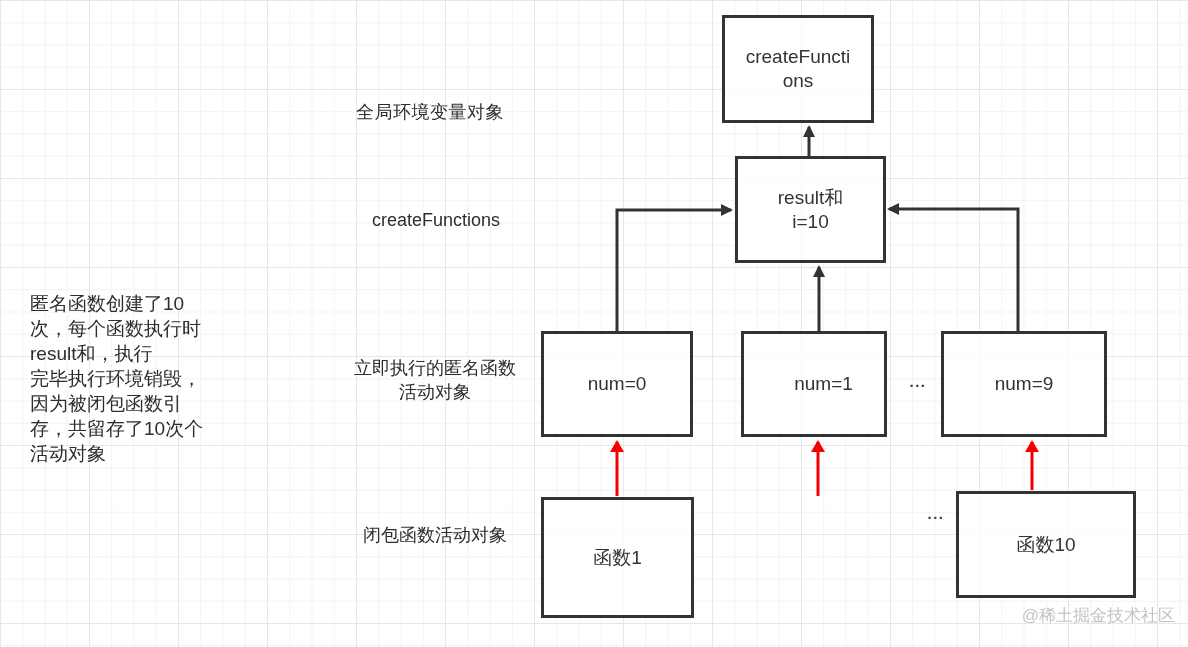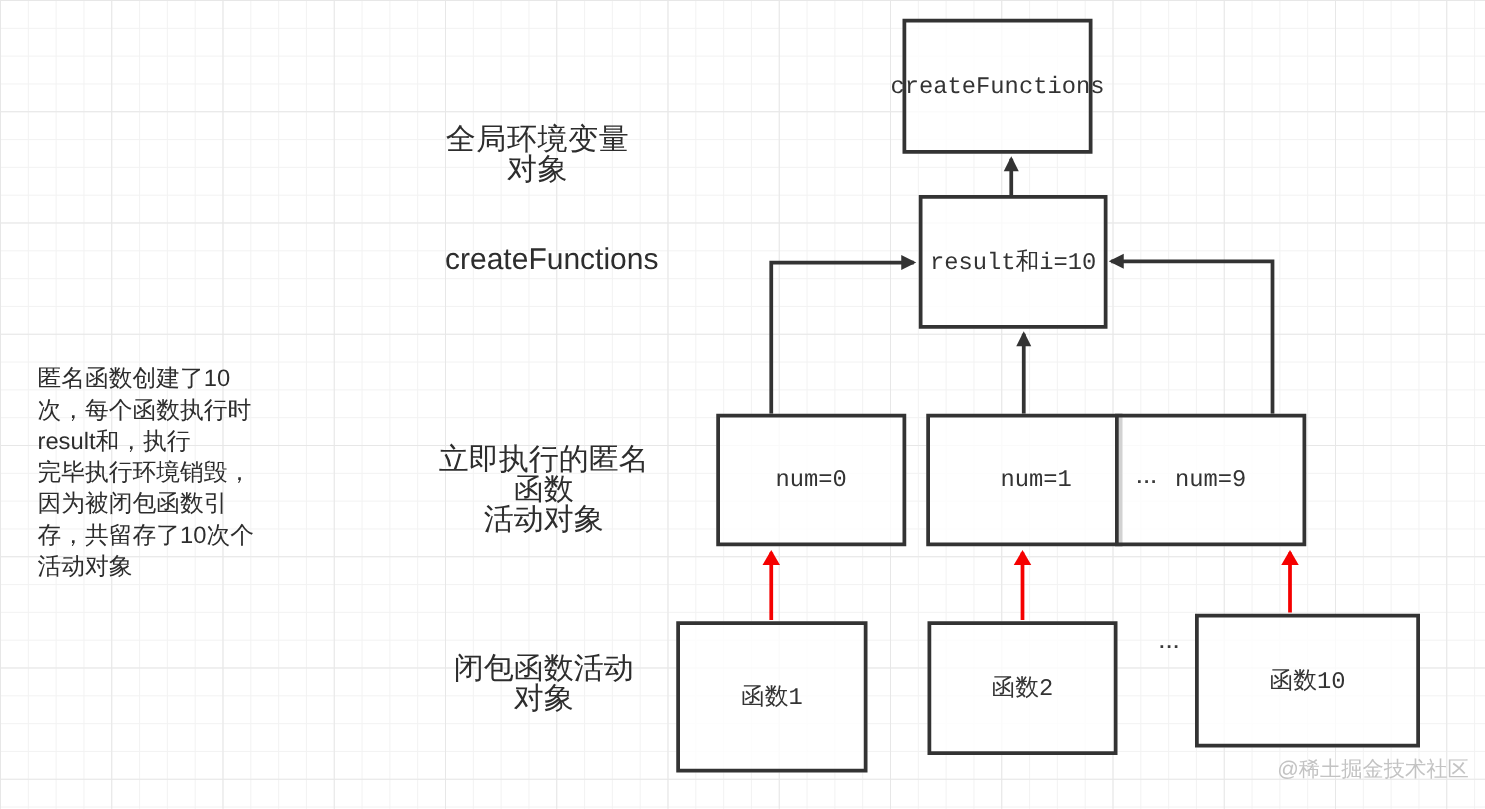--- a/index.html
+++ b/index.html
@@ -26,47 +26,46 @@
     width: 1188px; height: 647px;
     pointer-events: none;
   }
 
   .box {
     position: absolute;
     box-sizing: border-box;
     border: 3px solid #333333;
     background: rgba(255,255,255,0.78);
     display: flex;
-    flex-direction: row;
+    flex-direction: column;
     align-items: center;
     justify-content: center;
     text-align: center;
     font-size: 19px;
     line-height: 24px;
     color: #333333;
-    font-family: Liberation Mono, monospace;
   }
 
   .box-createfunctions { left: 722px; top: 15px;  width: 152px; height: 108px; }
   .box-result          { left: 735px; top: 156px; width: 151px; height: 107px; }
-  .box-num0            { left: 541px; top: 331px; width: 152px; height: 106px; margin-left: 32px; }
-  .box-num1            { left: 741px; top: 331px; width: 157px; height: 106px; padding-left: 19px; }
-  .box-num9            { left: 892px; top: 331px; width: 153px; height: 106px; }
+  .box-num0            { left: 541px; top: 331px; width: 152px; height: 106px; }
+  .box-num1            { left: 741px; top: 331px; width: 146px; height: 106px; padding-left: 19px; }
+  .box-num9            { left: 941px; top: 331px; width: 166px; height: 106px; }
   .box-fn1             { left: 541px; top: 497px; width: 153px; height: 121px; }
   .box-fn2             { left: 742px; top: 497px; width: 152px; height: 107px; }
   .box-fn10            { left: 956px; top: 491px; width: 180px; height: 107px; }
 
   .row-label {
     position: absolute;
-    font-size: 24px;
+    font-size: 18px;
     line-height: 24px;
     color: #2d2d2d;
   }
   .label-global-env      { left: 345px; top: 100px; width: 170px; text-align: center; letter-spacing: 0.5px; }
-  .label-createfunctions { left: 356px; top: 196px; width: 160px; text-align: right; }
+  .label-createfunctions { left: 356px; top: 208px; width: 160px; text-align: center; }
   .label-iife            { left: 340px; top: 356px; width: 190px; text-align: center; }
   .label-closure         { left: 352px; top: 523px; width: 166px; text-align: center; font-family: Liberation Serif, serif; }
 
   .note {
     position: absolute;
     left: 30px; top: 291px;
     width: 274px;
     font-size: 19px;
     line-height: 25px;
     text-align: left;
@@ -153,23 +152,20 @@
   <div class="box box-num1">
     <div>num=1</div>
   </div>
   <div class="box box-num9">
     <div>num=9</div>
   </div>
 
   <div class="box box-fn1">
     <div>函数1</div>
   </div>
-  <div class="box box-fn2">
-    <div>函数2</div>
-  </div>
   <div class="box box-fn10">
     <div>函数10</div>
   </div>
 
   <div class="ellipsis ellipsis-num">...</div>
   <div class="ellipsis ellipsis-fn">...</div>
 
   <div class="watermark">@稀土掘金技术社区</div>
 
 </div>

